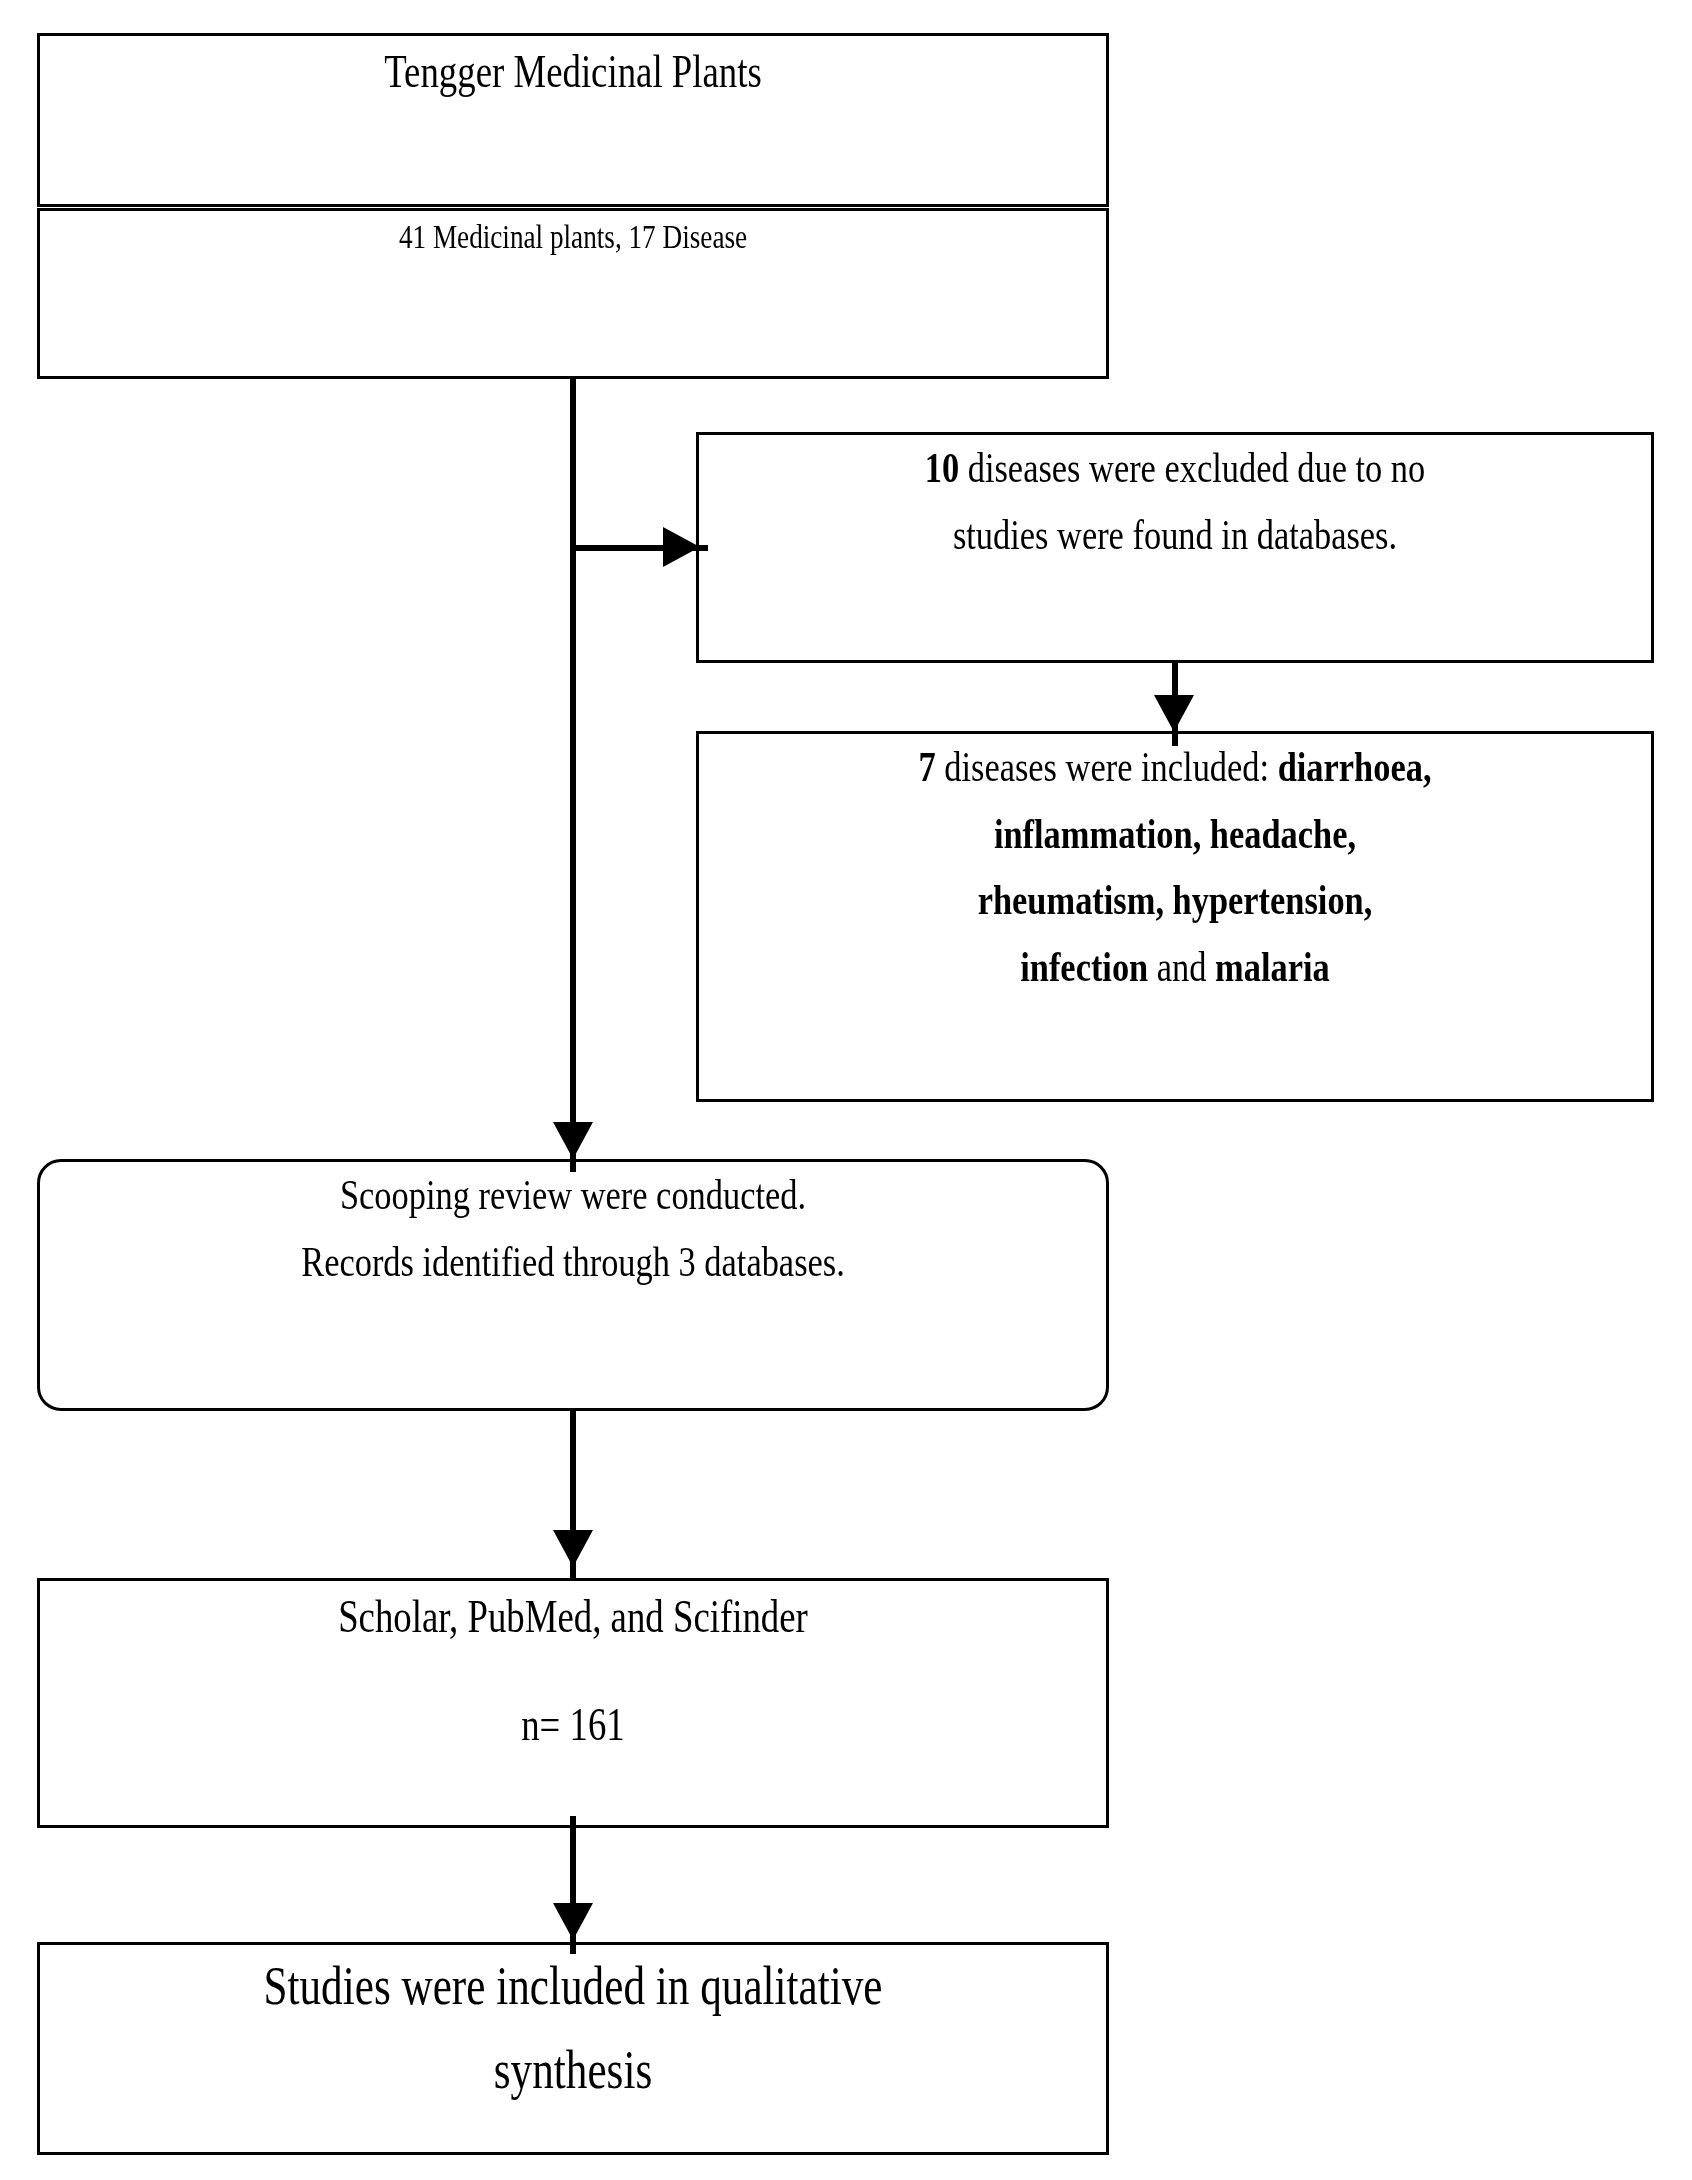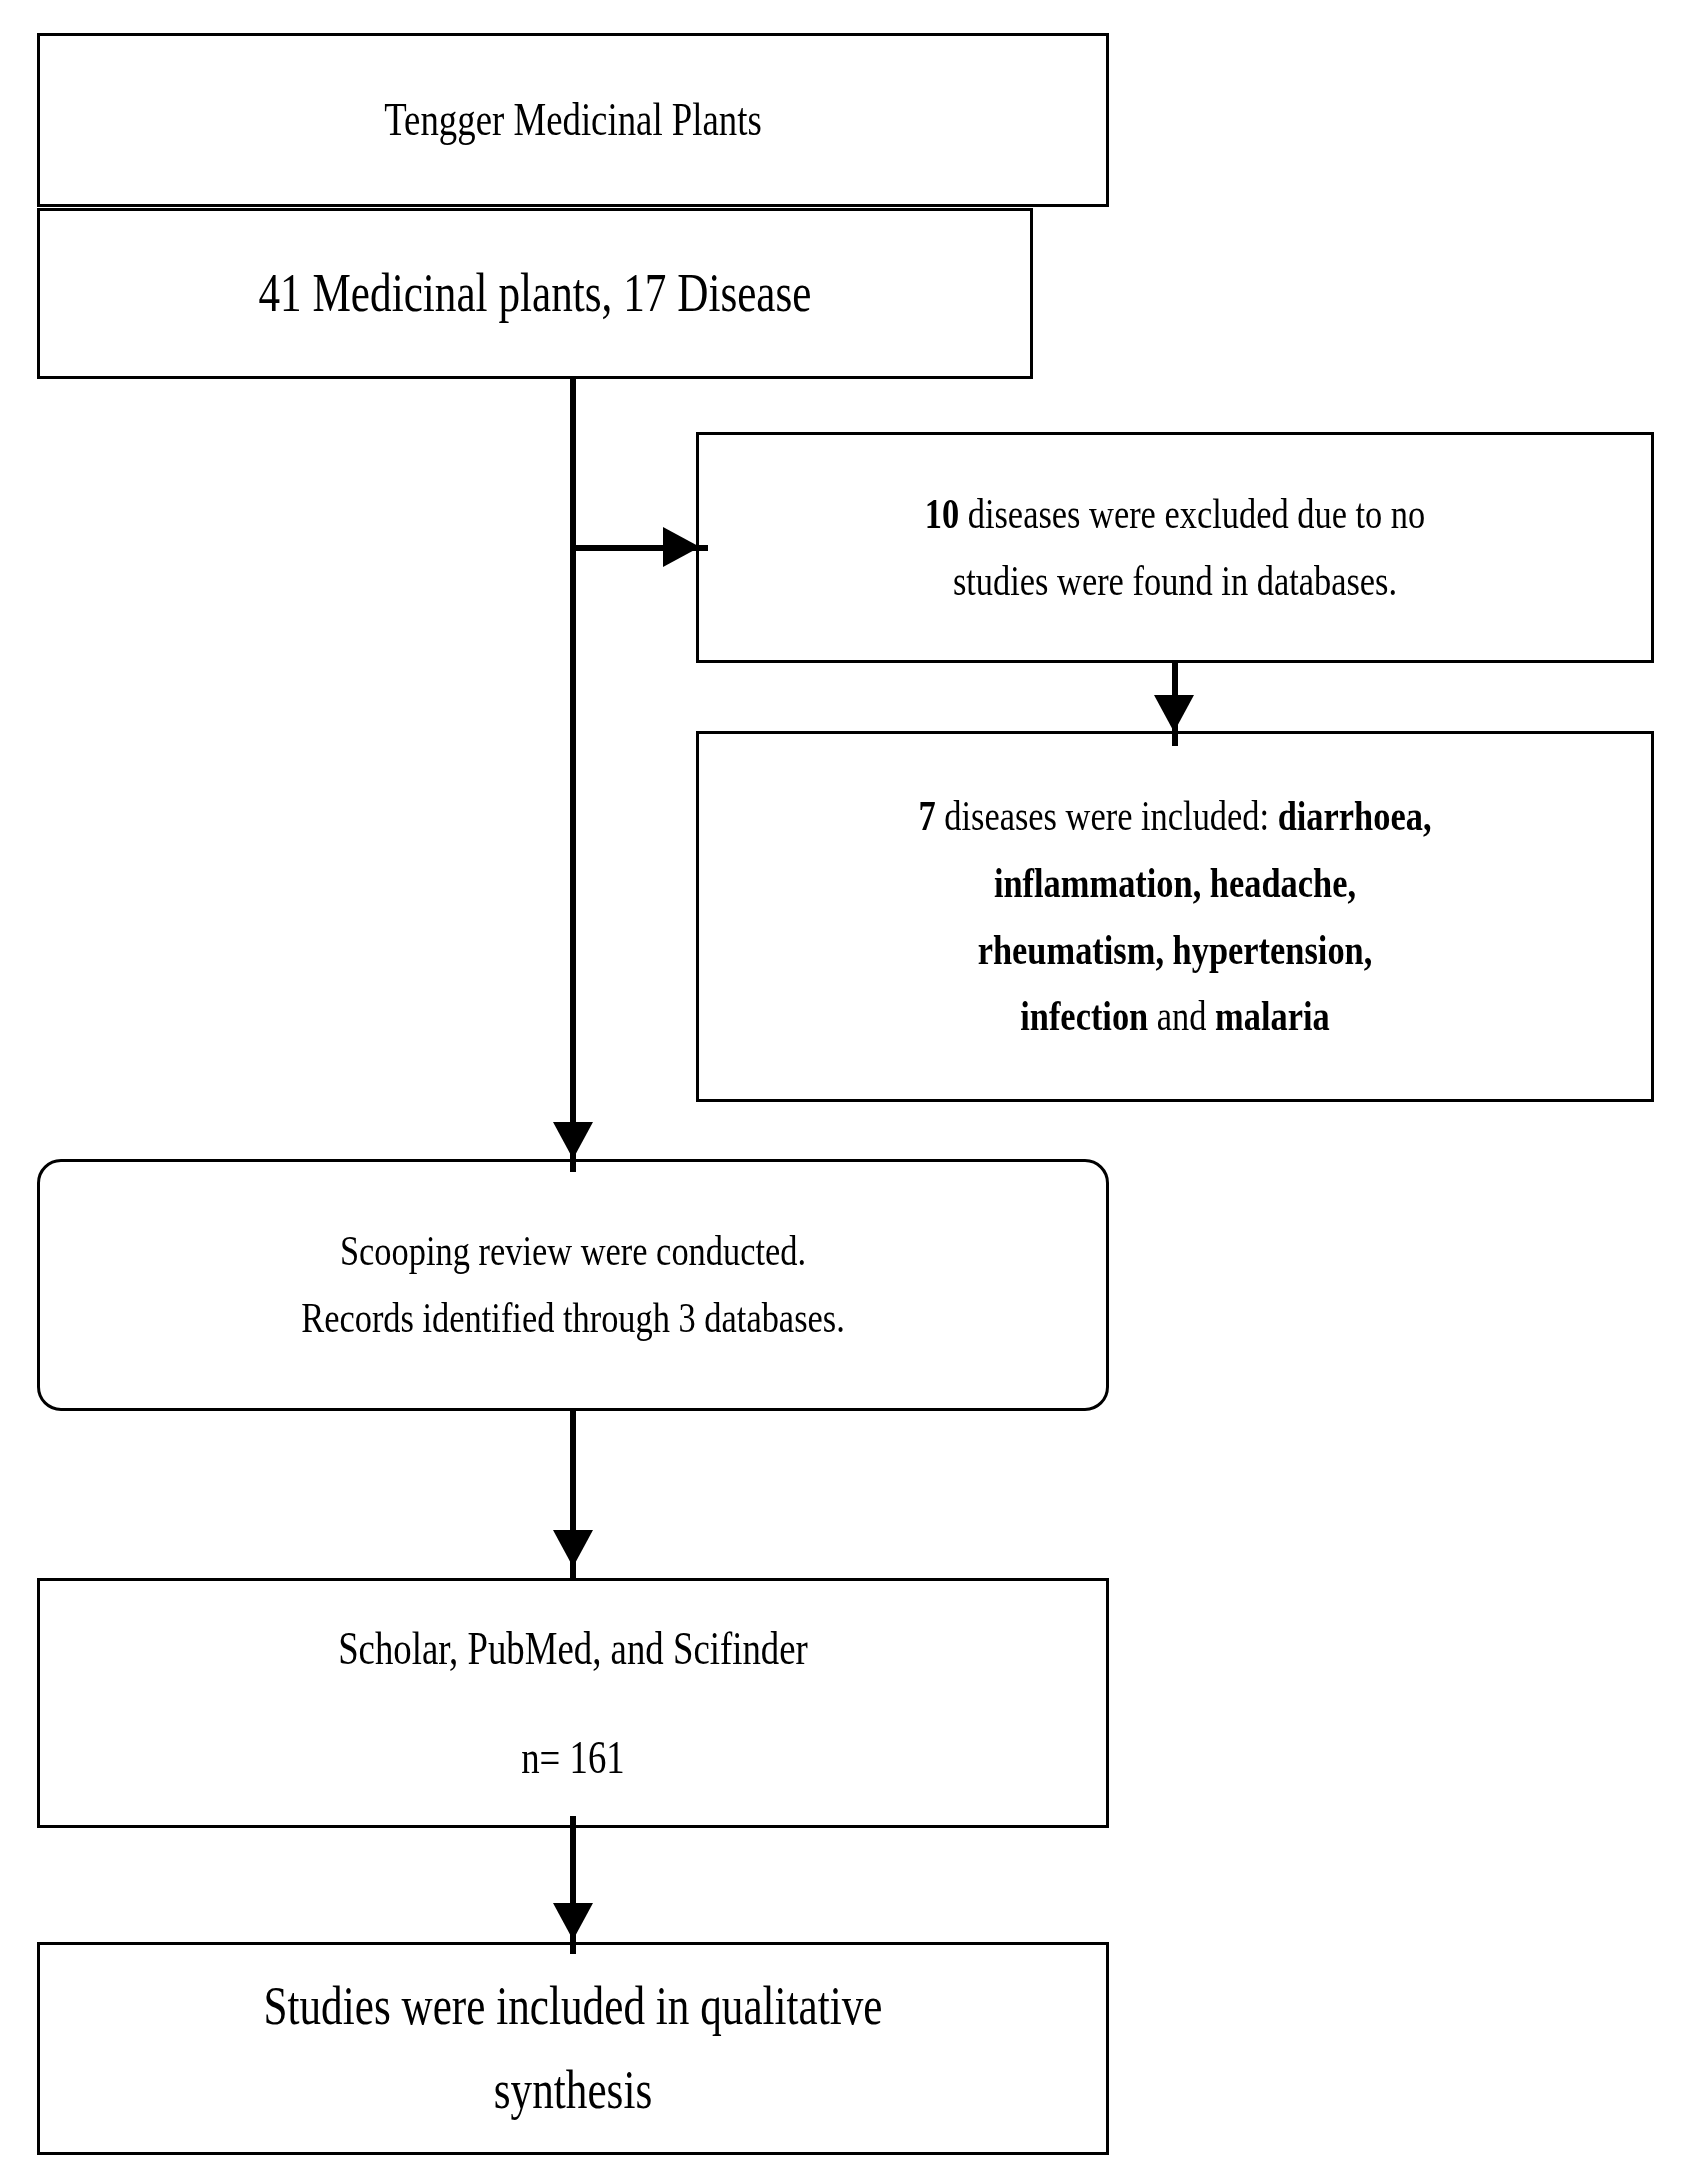--- a/index.html
+++ b/index.html
@@ -17,21 +17,20 @@
     overflow: hidden;
   }
   .box {
     position: absolute;
     box-sizing: border-box;
     border: 3.7px solid #000000;
     background: #ffffff;
     display: flex;
     flex-direction: column;
     align-items: center;
-    justify-content: center;
     text-align: center;
   }
   .box .line {
     display: block;
     width: 100%;
     line-height: 1.55;
     transform: scaleX(0.80);
     transform-origin: center center;
     white-space: nowrap;
   }
@@ -39,23 +38,23 @@
   #box-title {
     left: 37px;
     top: 33px;
     width: 1072px;
     height: 174px;
     font-size: 46px;
   }
   #box-counts {
     left: 37px;
     top: 208px;
-    width: 996px;
+    width: 1072px;
     height: 171px;
-    font-size: 54px;
+    font-size: 34px;
   }
   #box-excluded {
     left: 696px;
     top: 432px;
     width: 958px;
     height: 231px;
     font-size: 43px;
     padding: 0 19px;
   }
   #box-included {

